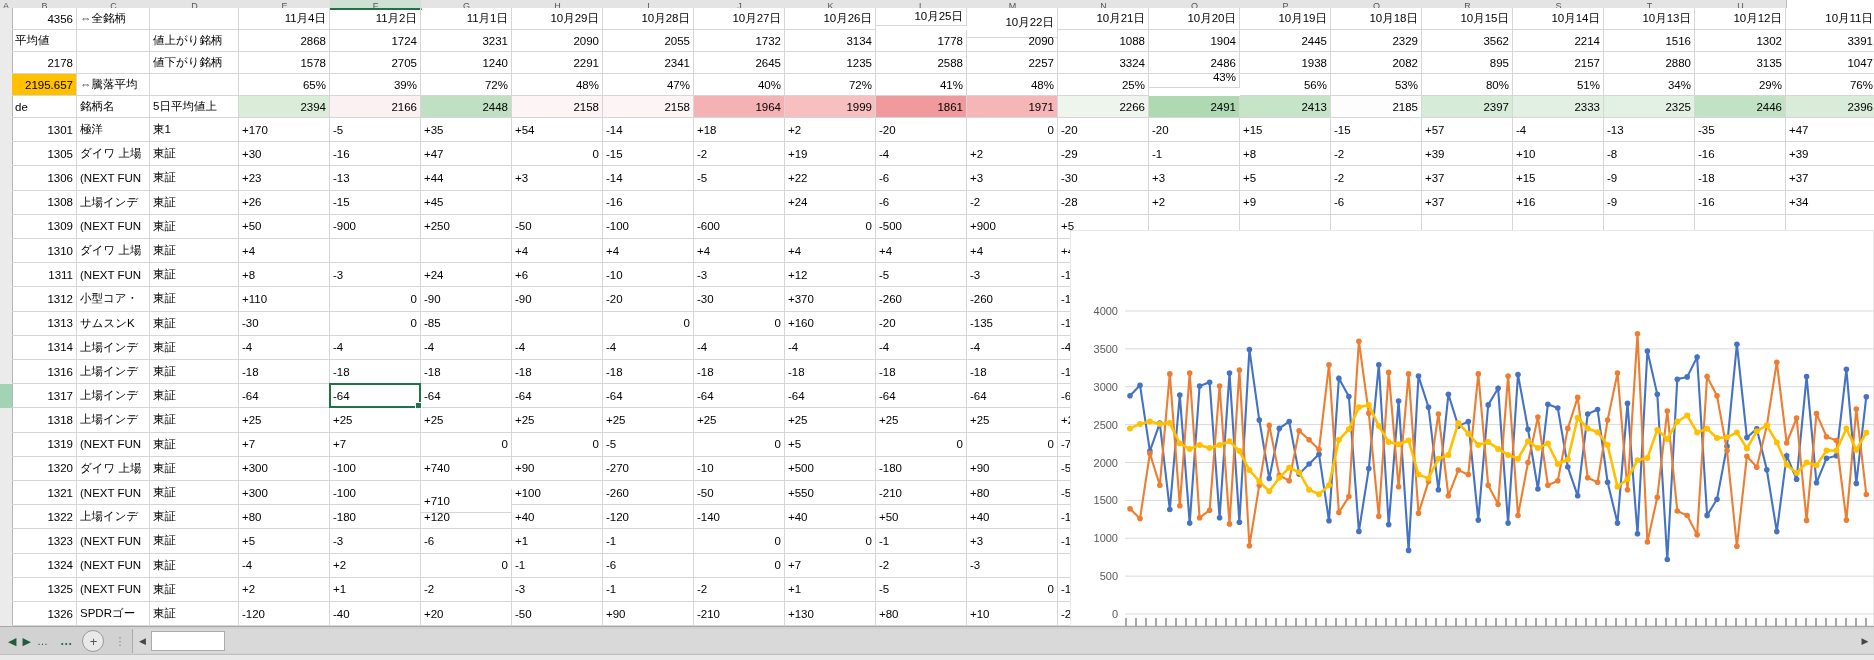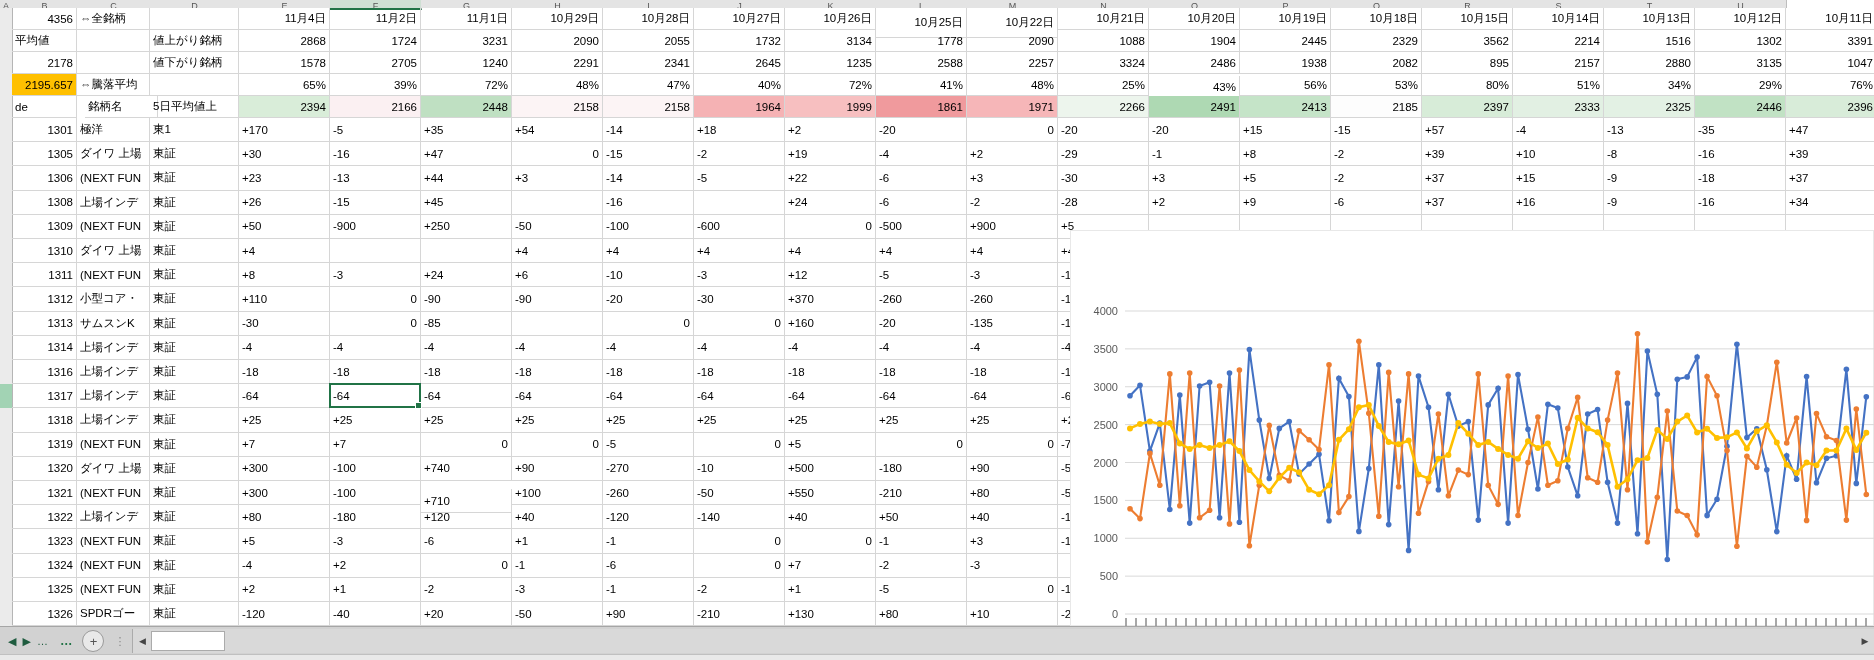--- a/index.html
+++ b/index.html
@@ -95,21 +95,21 @@
       <div class="cell r" style="left: 12px; width: 65px; top: 8px; height: 22px;">4356</div>
       <div class="cell l" style="left: 77px; width: 73px; top: 8px; height: 22px;">⇔全銘柄</div>
       <div class="cell l" style="left: 150px; width: 89px; top: 8px; height: 22px;"></div>
       <div class="cell r" style="left: 239px; width: 91px; top: 8px; height: 22px;">11月4日</div>
       <div class="cell r" style="left: 330px; width: 91px; top: 8px; height: 22px;">11月2日</div>
       <div class="cell r" style="left: 421px; width: 91px; top: 8px; height: 22px;">11月1日</div>
       <div class="cell r" style="left: 512px; width: 91px; top: 8px; height: 22px;">10月29日</div>
       <div class="cell r" style="left: 603px; width: 91px; top: 8px; height: 22px;">10月28日</div>
       <div class="cell r" style="left: 694px; width: 91px; top: 8px; height: 22px;">10月27日</div>
       <div class="cell r" style="left: 785px; width: 91px; top: 8px; height: 22px;">10月26日</div>
-      <div class="cell r" style="left: 876px; width: 91px; top: 8px; height: 30px;">10月25日</div>
+      <div class="cell r" style="left: 876px; width: 91px; top: 8px; height: 18px;">10月25日</div>
       <div class="cell r" style="left: 967px; width: 91px; top: 8px; height: 30px;">10月22日</div>
       <div class="cell r" style="left: 1058px; width: 91px; top: 8px; height: 22px;">10月21日</div>
       <div class="cell r" style="left: 1149px; width: 91px; top: 8px; height: 22px;">10月20日</div>
       <div class="cell r" style="left: 1240px; width: 91px; top: 8px; height: 22px;">10月19日</div>
       <div class="cell r" style="left: 1331px; width: 91px; top: 8px; height: 22px;">10月18日</div>
       <div class="cell r" style="left: 1422px; width: 91px; top: 8px; height: 22px;">10月15日</div>
       <div class="cell r" style="left: 1513px; width: 91px; top: 8px; height: 22px;">10月14日</div>
       <div class="cell r" style="left: 1604px; width: 91px; top: 8px; height: 22px;">10月13日</div>
       <div class="cell r" style="left: 1695px; width: 91px; top: 8px; height: 22px;">10月12日</div>
       <div class="cell r" style="left: 1786px; width: 91px; top: 8px; height: 22px;">10月11日</div>
@@ -161,30 +161,30 @@
       <div class="cell r" style="left: 239px; width: 91px; top: 74px; height: 22px;">65%</div>
       <div class="cell r" style="left: 330px; width: 91px; top: 74px; height: 22px;">39%</div>
       <div class="cell r" style="left: 421px; width: 91px; top: 74px; height: 22px;">72%</div>
       <div class="cell r" style="left: 512px; width: 91px; top: 74px; height: 22px;">48%</div>
       <div class="cell r" style="left: 603px; width: 91px; top: 74px; height: 22px;">47%</div>
       <div class="cell r" style="left: 694px; width: 91px; top: 74px; height: 22px;">40%</div>
       <div class="cell r" style="left: 785px; width: 91px; top: 74px; height: 22px;">72%</div>
       <div class="cell r" style="left: 876px; width: 91px; top: 74px; height: 22px;">41%</div>
       <div class="cell r" style="left: 967px; width: 91px; top: 74px; height: 22px;">48%</div>
       <div class="cell r" style="left: 1058px; width: 91px; top: 74px; height: 22px;">25%</div>
-      <div class="cell r" style="left: 1149px; width: 91px; top: 76px; height: 22px; text-align: right;">43%</div>
+      <div class="cell r" style="left: 1149px; width: 91px; top: 66px; height: 22px; text-align: right;">43%</div>
       <div class="cell r" style="left: 1240px; width: 91px; top: 74px; height: 22px;">56%</div>
       <div class="cell r" style="left: 1331px; width: 91px; top: 74px; height: 22px;">53%</div>
       <div class="cell r" style="left: 1422px; width: 91px; top: 74px; height: 22px;">80%</div>
       <div class="cell r" style="left: 1513px; width: 91px; top: 74px; height: 22px;">51%</div>
       <div class="cell r" style="left: 1604px; width: 91px; top: 74px; height: 22px;">34%</div>
       <div class="cell r" style="left: 1695px; width: 91px; top: 74px; height: 22px;">29%</div>
       <div class="cell r" style="left: 1786px; width: 91px; top: 74px; height: 22px;">76%</div>
       <div class="cell l" style="left: 12px; width: 65px; top: 96px; height: 22px;">de</div>
-      <div class="cell l" style="left: 85px; width: 73px; top: 96px; height: 22px;">銘柄名</div>
+      <div class="cell l" style="left: 77px; width: 73px; top: 96px; height: 22px;">銘柄名</div>
       <div class="cell l" style="left: 150px; width: 89px; top: 96px; height: 22px;">5日平均値上</div>
       <div class="cell r" style="left: 239px; width: 91px; top: 96px; height: 22px; background: rgb(217, 237, 217);">2394</div>
       <div class="cell r" style="left: 330px; width: 91px; top: 96px; height: 22px; background: rgb(251, 240, 242);">2166</div>
       <div class="cell r" style="left: 421px; width: 91px; top: 96px; height: 22px; background: rgb(191, 224, 194);">2448</div>
       <div class="cell r" style="left: 512px; width: 91px; top: 96px; height: 22px; background: rgb(252, 244, 245);">2158</div>
       <div class="cell r" style="left: 603px; width: 91px; top: 96px; height: 22px; background: rgb(252, 244, 245);">2158</div>
       <div class="cell r" style="left: 694px; width: 91px; top: 96px; height: 22px; background: rgb(245, 178, 180);">1964</div>
       <div class="cell r" style="left: 785px; width: 91px; top: 96px; height: 22px; background: rgb(247, 191, 192);">1999</div>
       <div class="cell r" style="left: 876px; width: 91px; top: 96px; height: 22px; background: rgb(240, 154, 157);">1861</div>
       <div class="cell r" style="left: 967px; width: 91px; top: 96px; height: 22px; background: rgb(246, 182, 184);">1971</div>

